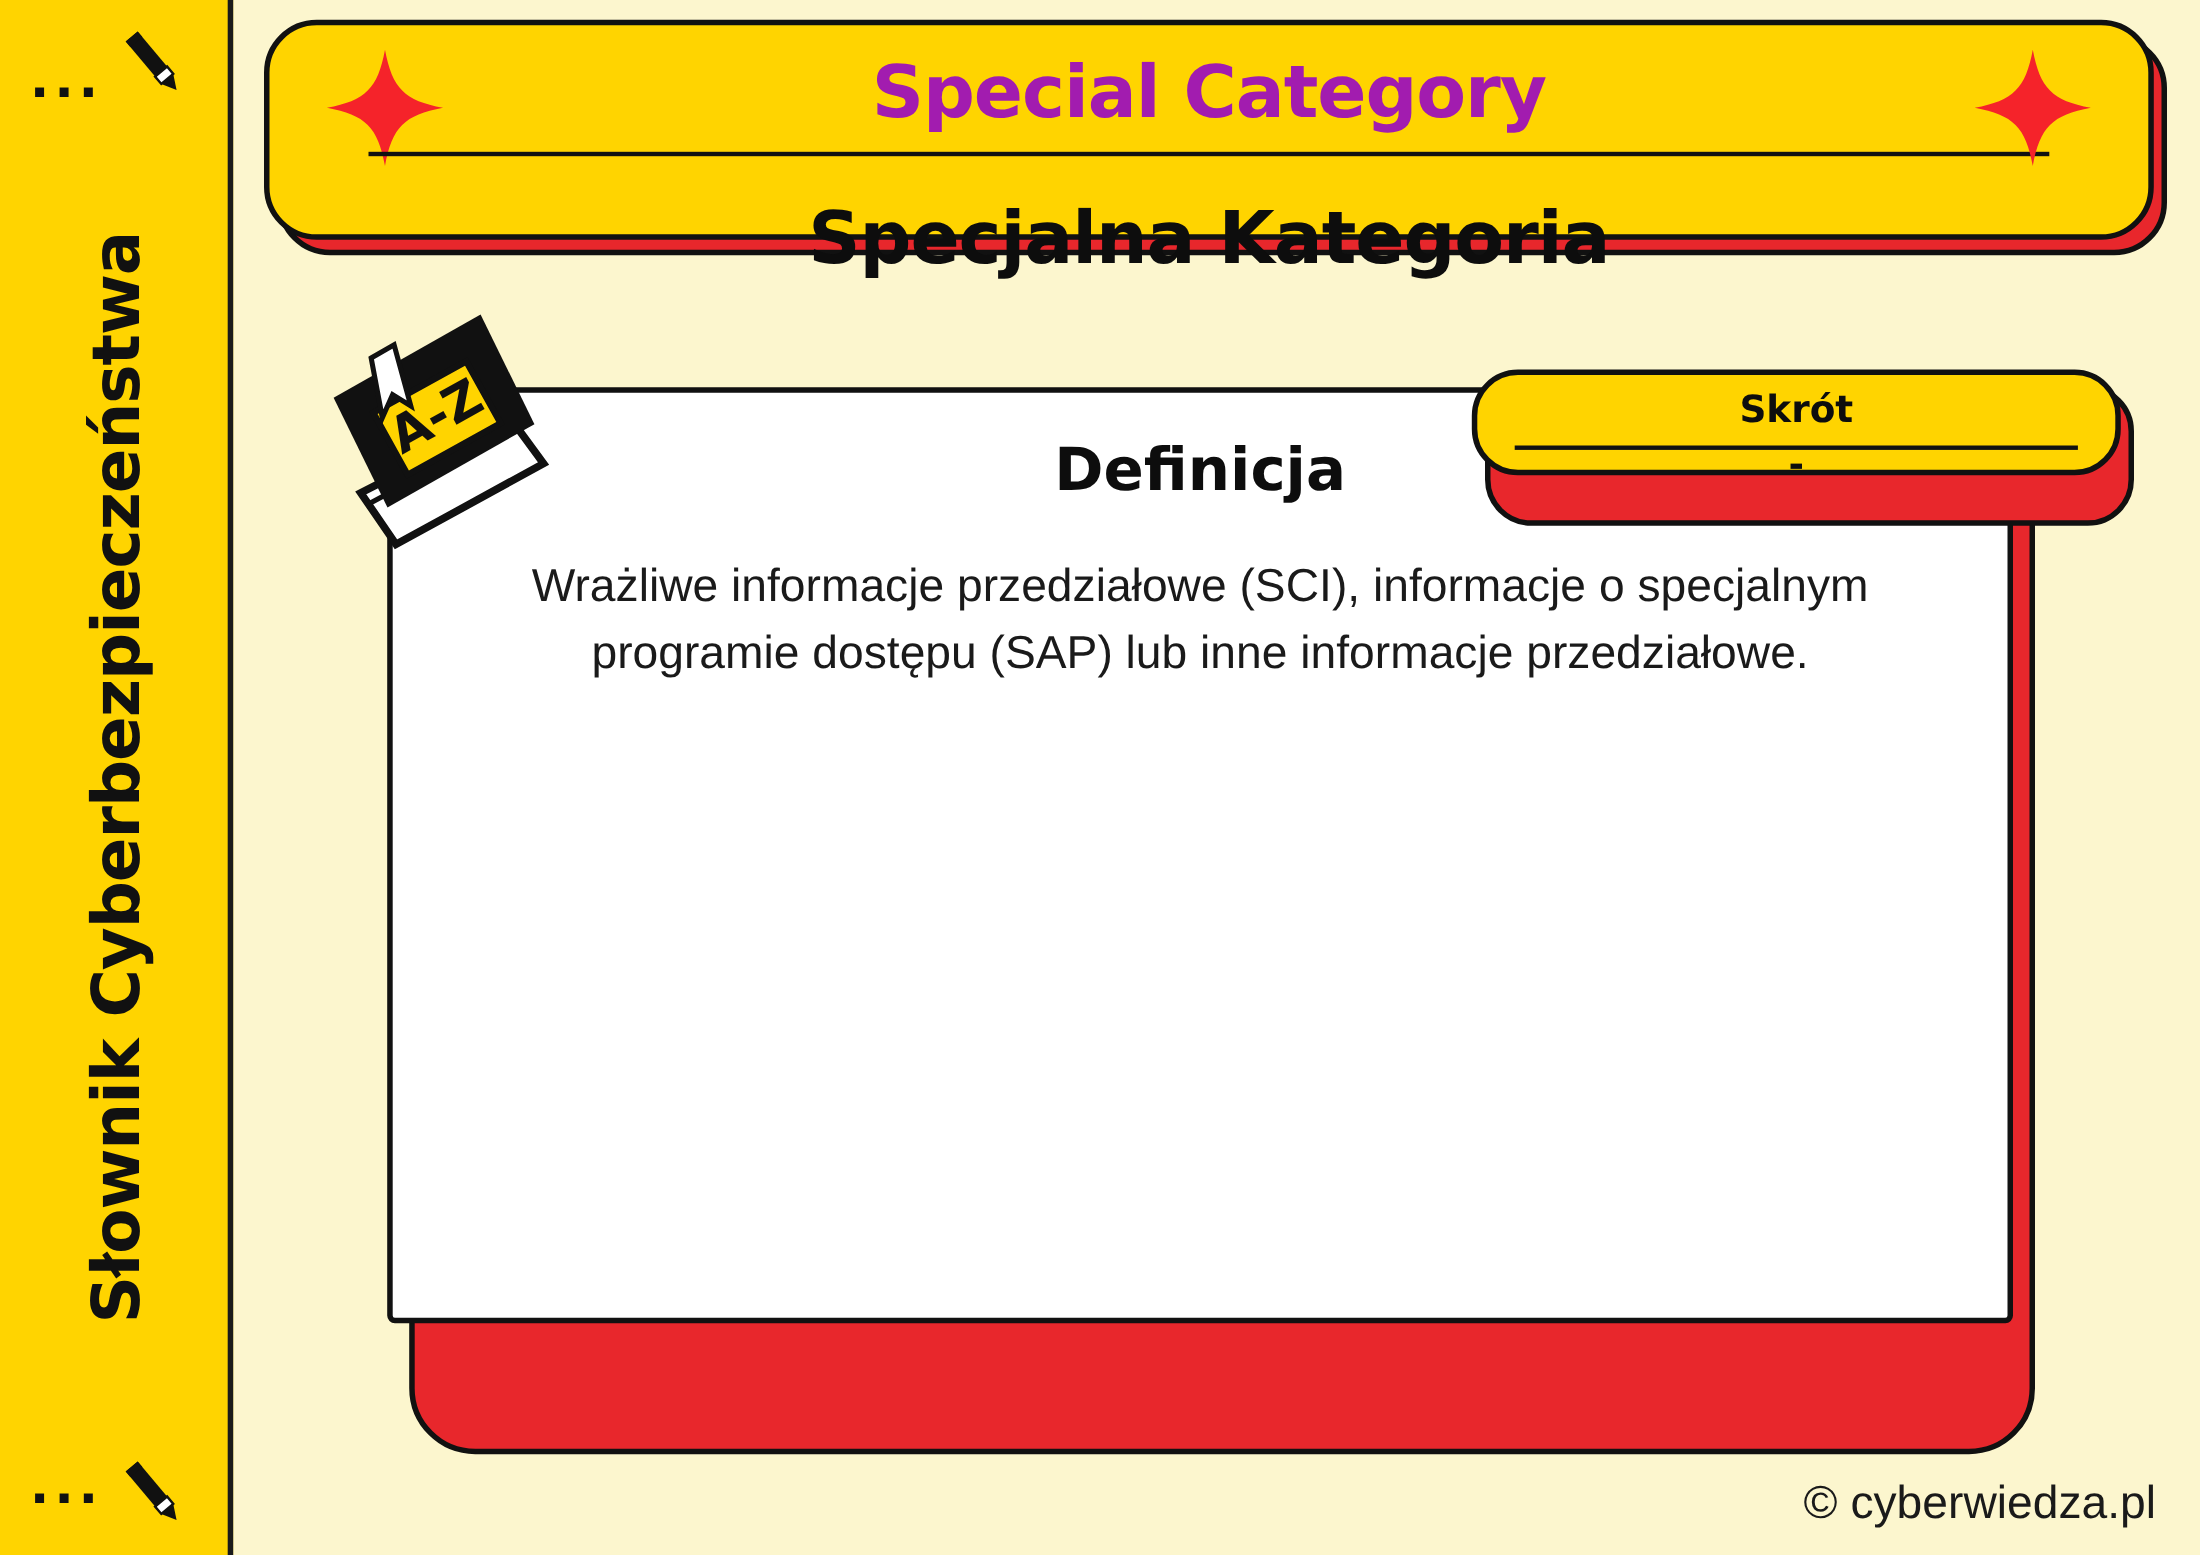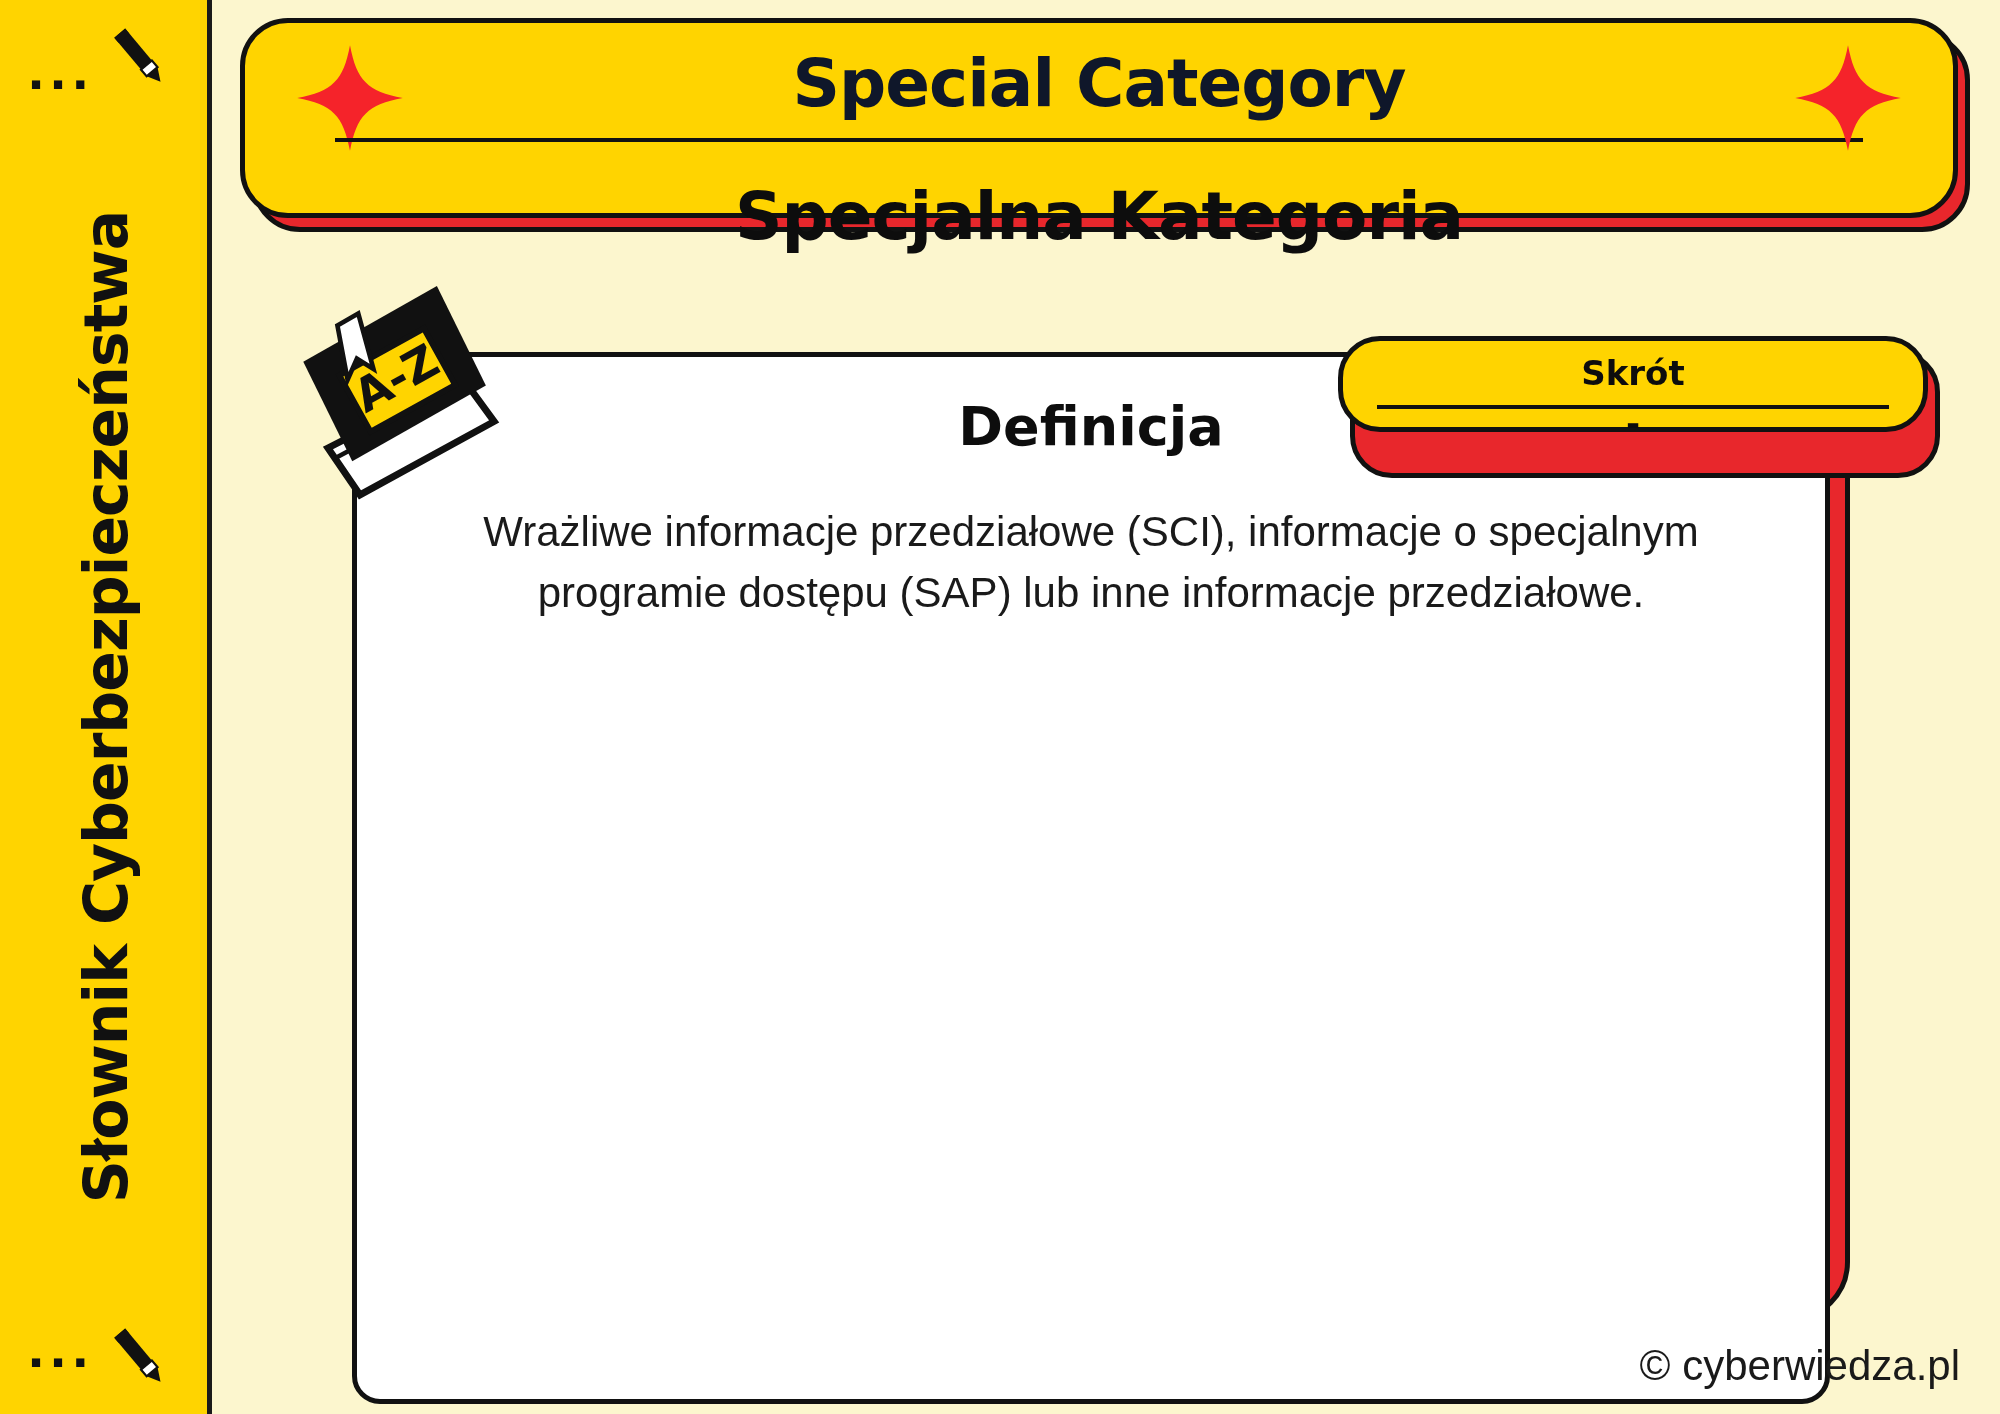--- a/index.html
+++ b/index.html
@@ -91,21 +91,21 @@
     box-sizing: border-box;
   }
   .header-title-en {
     position: absolute;
     left: 0; right: 0;
     top: 22px;
     text-align: center;
     font-family: "DejaVu Sans", sans-serif;
     font-weight: 800;
     font-size: 66px;
-    color: #0f172a;
+    color: #a21caf;
     letter-spacing: -1px;
   }
   .header-rule {
     position: absolute;
     left: 90px;
     right: 90px;
     top: 115px;
     height: 4px;
     background: #111;
   }
@@ -140,24 +140,24 @@
     background: #E8272C;
     border: 5px solid #111;
     border-radius: 60px;
     box-sizing: border-box;
   }
   .card {
     position: absolute;
     left: 352px;
     top: 352px;
     width: 1478px;
-    height: 1052px;
+    height: 851px;
     background: #FFFFFF;
     border: 5px solid #111;
-    border-radius: 28px;
+    border-radius: 7px;
     box-sizing: border-box;
   }
   .definition-heading {
     position: absolute;
     left: 0;
     right: 0;
     top: 38px;
     text-align: center;
     font-family: "DejaVu Sans", sans-serif;
     font-weight: 800;

